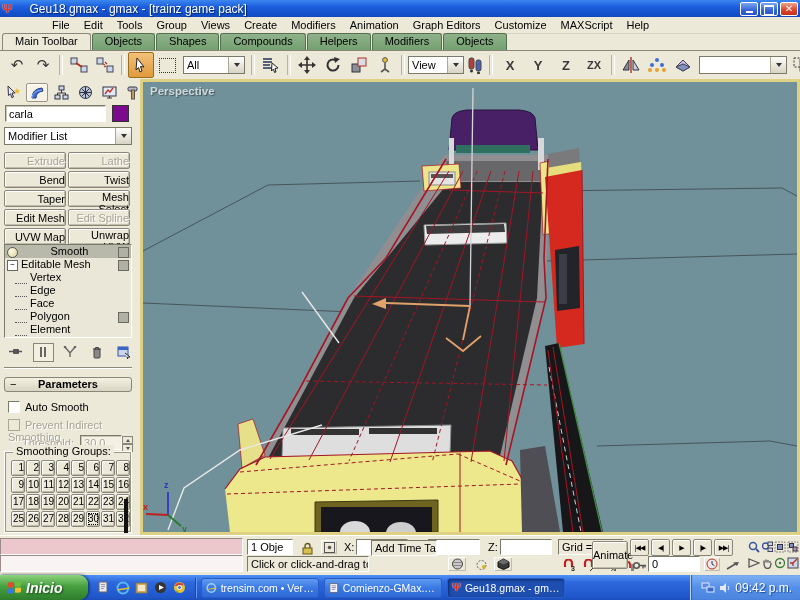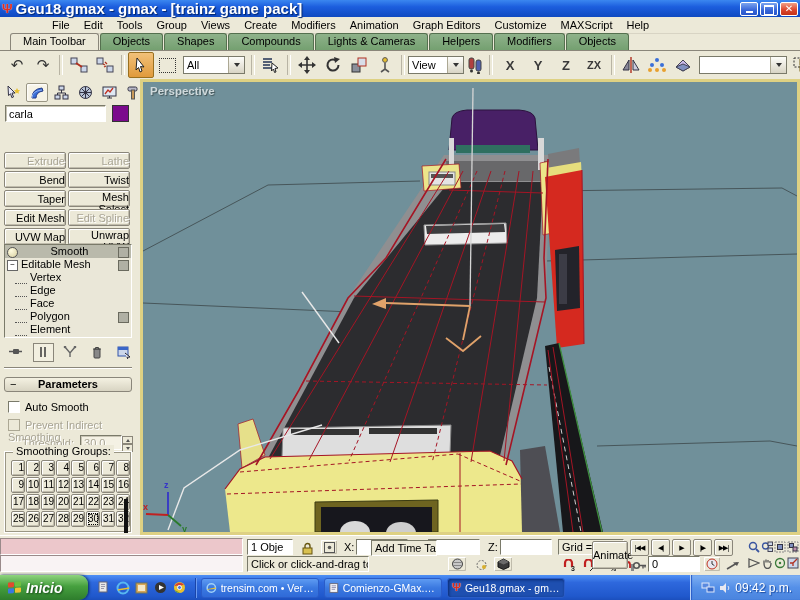--- a/index.html
+++ b/index.html
@@ -4,38 +4,38 @@
 <style>
   html,body{margin:0;padding:0;}
   #screen{position:relative;width:800px;height:600px;overflow:hidden;
     font-family:"Liberation Sans","DejaVu Sans",sans-serif;font-size:11px;
     background:#ece9d8;color:#000;}
   .abs{position:absolute;}
   
   #titlebar{left:0;top:0;width:800px;height:17px;
     background:linear-gradient(180deg,#3b87f0 0%,#1c5ede 40%,#0f49c0 100%);
     display:flex;align-items:center;padding:0 2px;box-sizing:border-box;}
-  #titlebar .ttl{color:#fff;font-weight:bold;font-size:15px;margin-left:3px;
+  #titlebar .ttl{color:#fff;font-weight:normal;font-size:12px;margin-left:17px;
     text-shadow:1px 1px 1px #00246a;white-space:nowrap;}
   .gmaxlogo{color:#e22d1e;font-weight:bold;font-size:13px;line-height:13px;
     text-shadow:0 0 1px #fff;}
   .winbtns{margin-left:auto;display:flex;gap:2px;}
   .winbtn{width:18px;height:14px;border-radius:2px;border:1px solid #fff;
     background:linear-gradient(180deg,#7ba4ef,#3665d8 60%,#2a55c8);
     color:#fff;font-size:9px;line-height:12px;text-align:center;box-sizing:border-box;}
   .winbtn.close{background:linear-gradient(180deg,#f0a088,#dd4830 55%,#c33218);font-size:10px;}
   .winbtn .minglyph{display:inline-block;width:7px;height:2px;background:#fff;margin-top:8px;}
   .winbtn .maxglyph{display:inline-block;width:8px;height:7px;border:1px solid #fff;border-top-width:2px;margin-top:2px;}
   
   #menubar{left:0;top:17px;width:800px;height:17px;display:flex;align-items:center;
     padding-left:6px;gap:0;border-bottom:1px solid #d8d4c4;box-sizing:border-box;margin-left:39px;}
   .menuitem{padding:1px 7px;cursor:default;}
   
   #tabbar{left:0;top:34px;width:800px;height:17px;display:flex;align-items:flex-end;
-    padding-left:10px;box-sizing:border-box;border-bottom:1px solid #8a867a;}
+    padding-left:2px;box-sizing:border-box;border-bottom:1px solid #8a867a;}
   .tab{background:linear-gradient(180deg,#8fb28b,#74a070);border:1px solid #55704f;border-bottom:none;
     border-radius:3px 3px 0 0;padding:1px 12px 2px 12px;margin-right:1px;font-size:11px;
     height:13px;line-height:12px;}
   .tab.active{background:#ece9d8;border-color:#8a867a;font-weight:normal;}
   
   #maintoolbar{left:0;top:51px;width:800px;height:28px;display:flex;align-items:center;
     padding-left:4px;box-sizing:border-box;}
   .tbtn{width:24px;height:24px;display:flex;align-items:center;justify-content:center;
     border:1px solid transparent;border-radius:2px;flex:none;}
   .tbtn.activebtn{background:linear-gradient(180deg,#f2c179,#e09a3c);border:1px solid #9a7020;}
@@ -156,21 +156,20 @@
       <span class="menuitem">MAXScript</span>
       <span class="menuitem">Help</span>
     </div>
 
   <div id="tabbar" class="abs">
 
   <span class="tab active">Main Toolbar</span>
       <span class="tab">Objects</span>
       <span class="tab">Shapes</span>
       <span class="tab">Compounds</span>
-      <span class="tab">Lights &amp; Cameras</span>
       <span class="tab">Helpers</span>
       <span class="tab">Modifiers</span>
       <span class="tab">Objects</span>
     </div>
 
   <div id="maintoolbar" class="abs">
     <span class="tbtn" style="font-size:15px;color:#333;">↶</span>
     <span class="tbtn" style="font-size:15px;color:#333;">↷</span>
     <span class="tsep"></span>
     <span class="tbtn">
@@ -332,20 +331,26 @@
         </span>
       <span class="ptab">
           <svg width="15" height="15" viewBox="0 0 15 15">
             <rect x="2" y="2" width="9" height="4" rx="1.5" fill="#b8b8c8" stroke="#334"></rect>
             <rect x="5.5" y="5" width="3" height="9" fill="#c89858" stroke="#555"></rect>
           </svg>
         </span>
     </div>
     <input class="field abs" style="left: 5px; top: 26px; width: 101px; height: 17px;" value="carla">
     <span class="abs" style="left:112px;top:26px;width:17px;height:17px;background:#7b0a8c;border:1px solid #333;box-sizing:border-box;"></span>
+    <span class="combo abs" style="left:4px;top:48px;width:128px;">
+      <span class="cval">Modifier List</span>
+        <span class="carrow">
+          <span class="tri-down"></span>
+        </span>
+    </span>
     <div id="modbtns">
 
     <button class="btn3d disabled">Extrude</button>
         <button class="btn3d disabled">Lathe</button>
         <button class="btn3d">Bend</button>
         <button class="btn3d">Twist</button>
         <button class="btn3d">Taper</button>
         <button class="btn3d">Mesh Select</button>
         <button class="btn3d">Edit Mesh</button>
         <button class="btn3d disabled">Edit Spline</button>

